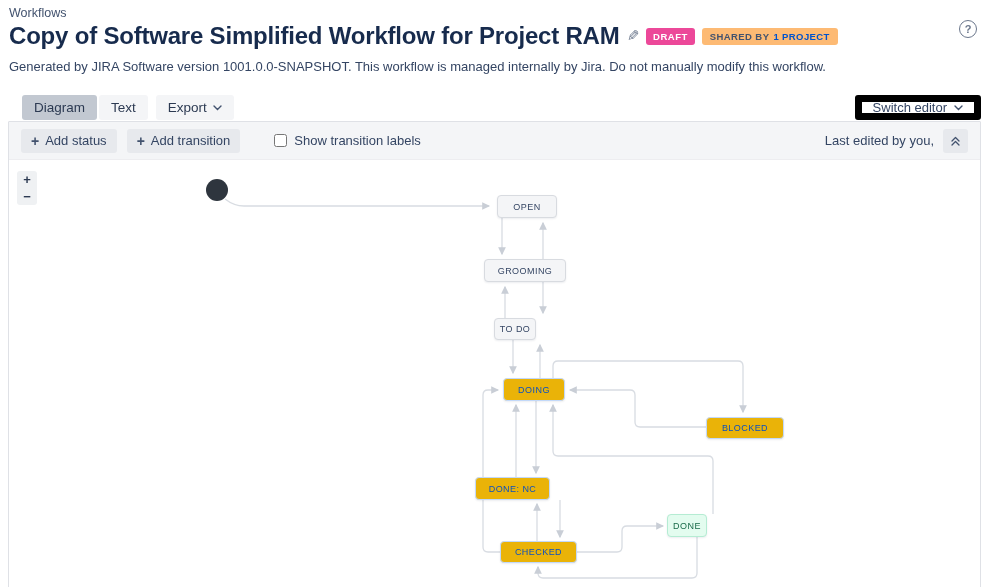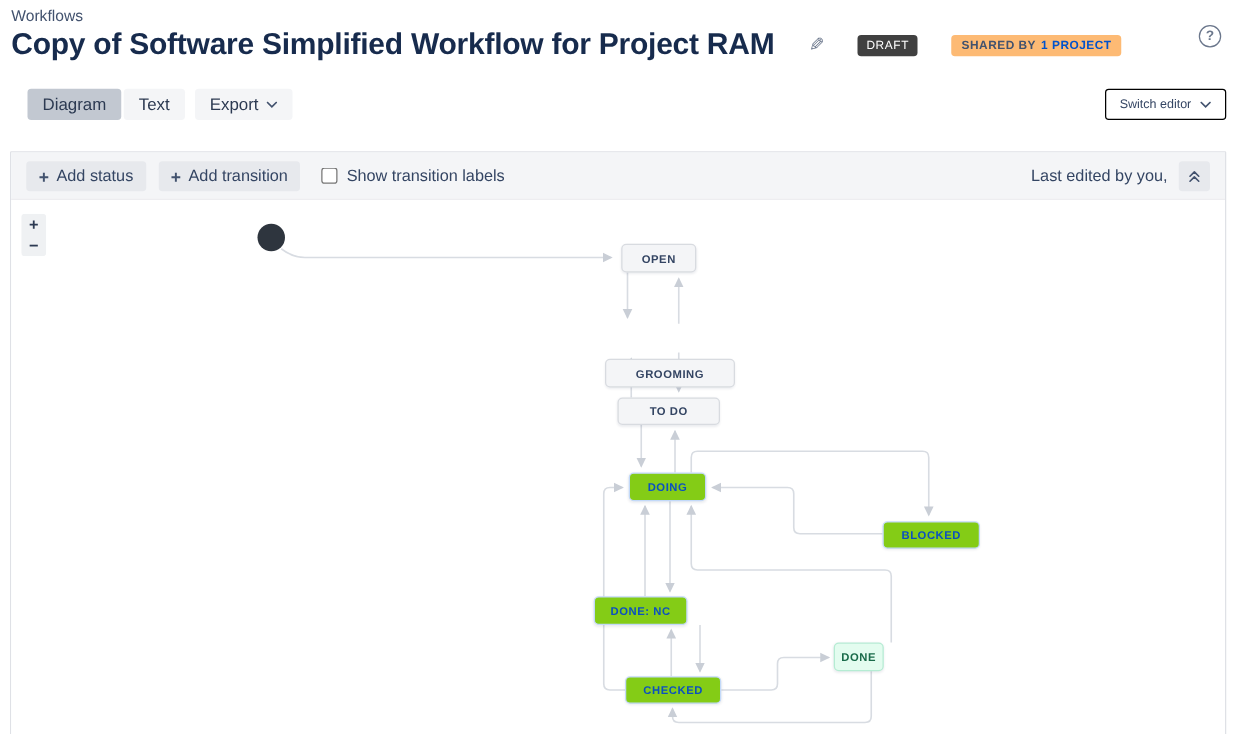--- a/index.html
+++ b/index.html
@@ -2,84 +2,85 @@
 <html><head>
 <meta charset="utf-8">
 <style>
   * { box-sizing: border-box; margin: 0; padding: 0; }
   html,body { width: 999px; height: 587px; background:#fff; overflow:hidden;
     font-family:"Liberation Sans", sans-serif; color:#344563; }
 
   
   .header { padding: 6px 0 0 9px; position: relative; }
   .breadcrumb { font-size:12.5px; color:#42526e; }
-  .title-row { display:flex; align-items:center; gap:27px; margin-top:2px; }
+  .title-row { display:flex; align-items:center; gap:7px; margin-top:2px; }
   .page-title { font-size:24px; font-weight:700; color:#172b4d; letter-spacing:-0.2px; }
   .pencil { color:#6b778c; font-size:15px; transform:scaleX(-1); cursor:pointer; }
-  .badge-draft { background:#404040; color:#fff; font-size:9.5px; font-weight:400;
+  .badge-draft { background:#ec4899; color:#fff; font-size:9.5px; font-weight:700;
     letter-spacing:0.5px; padding:3px 7px; border-radius:3px; }
   .badge-shared { background:#fdba74; font-size:9.5px; font-weight:700; letter-spacing:0.4px;
     padding:3px 8px; border-radius:3px; color:#42526e; }
   .badge-shared a { color:#0052cc; text-decoration:none; margin-left:4px; }
   .subtitle { font-size:13px; color:#344563; margin-top:9px; }
   .help-btn { position:absolute; top:20px; right:22px; width:18px; height:18px;
     border:1.4px solid #6b778c; border-radius:50%; color:#6b778c; font-size:11px;
     font-weight:700; display:flex; align-items:center; justify-content:center; cursor:pointer; }
 
   
   .tab-row { display:flex; align-items:center; margin:21px 18px 0 10px; position:relative; height:25px; }
   .tab { font-size:13.5px; color:#2c3a52; background:#f4f5f7; border:none; border-radius:3px;
     padding:5px 12px; height:25px; cursor:pointer; display:flex; align-items:center; gap:6px;margin-left:12px; }
   .tab + .tab { margin-left:2px; }
   .tab.selected { background:#c2c8d1; }
   .tab.export { margin-left:8px;justify-content:center; }
   .switch-editor { position:absolute; right:0; top:0; height:25px; background:#fff;
-    border:1px solid #000000; border-radius:3px; font-size:10px; color:#344563;
+    border:7px solid #000000; border-radius:3px; font-size:13px; color:#344563;
     padding:4px 11px; display:flex; align-items:center; gap:7px; cursor:pointer;text-align:center; }
   .chev { display:block; }
 
   
   .panel { position:absolute; left:8px; top:121px; width:973px; height:480px;
     border:1px solid #dfe1e6; border-radius:1px; background:#fff; }
   .toolbar { height:38px; background:#f4f5f7; border-bottom:1px solid #ededf0;
     display:flex; align-items:center; padding:0 12px; gap:10px; }
   .tb-btn { background:#e7e9ed; border:none; border-radius:3px; height:24px; padding:0 10px;
     font-size:13px; color:#344563; display:flex; align-items:center; gap:6px; cursor:pointer; }
   .tb-btn .plus { font-weight:700; font-size:14px; color:#42526e; }
-  .tb-check { display:flex; align-items:center; gap:7px; font-size:13px; color:#344563; margin-left:7px; }
+  .tb-check { display:flex; align-items:center; gap:7px; font-size:13px; color:#344563; margin-left:24px; }
   .tb-check input { width:13px; height:13px; accent-color:#0052cc; cursor:pointer; }
   .tb-right { margin-left:auto; display:flex; align-items:center; gap:9px; }
   .last-edited { font-size:13px; color:#344563; }
   .collapse-btn { width:25px; height:24px; background:#e7e9ed; border:none; border-radius:3px;
     display:flex; align-items:center; justify-content:center; cursor:pointer; }
 
   
   .canvas { position:relative; width:971px; height:440px; background:#fff; overflow:hidden; }
   .edges-svg { position:absolute; left:0; top:0; }
   .zoom-ctl { position:absolute; left:8px; top:11px; width:20px; border-radius:3px; overflow:hidden; }
   .zoom-btn { width:20px; height:17px; background:#eff1f3; border:none; color:#2c3a52;
     font-size:13px; font-weight:700; line-height:15px; cursor:pointer; display:block; }
   .node { position:absolute; display:flex; align-items:center; justify-content:center;
-    font-size:9px; font-weight:700; letter-spacing:0.45px; border-radius:4px;
+    font-size:9px; font-weight:400; letter-spacing:0.45px; border-radius:4px;
     box-shadow:0 1px 2px rgba(9,30,66,0.08); cursor:move;text-align:center; }
   .node-gray  { background:#f4f5f7; border:1px solid #d8dbe0; color:#344563; }
-  .node-blue  { background:#84cc16; border:1px solid #c3d9f9; color:#0b50c0; }
+  .node-blue  { background:#eab308; border:1px solid #c3d9f9; color:#0b50c0; }
   .node-green { background:#e3fcef; border:1px solid #b5ecd3; color:#17604485; color:#1a6b4a; }
 </style>
 </head>
 <body>
 
 <div class="header">
   <div class="breadcrumb">Workflows</div>
   <div class="title-row">
     <h1 class="page-title">Copy of Software Simplified Workflow for Project RAM</h1>
     <span class="pencil">✎</span>
     <span class="badge-draft">DRAFT</span>
     <span class="badge-shared"><span>SHARED BY</span><a href="#">1 PROJECT</a></span>
   </div>
+  <div class="subtitle">Generated by JIRA Software version 1001.0.0-SNAPSHOT. This workflow is managed internally by Jira. Do not manually modify this workflow.</div>
   <div class="help-btn">?</div>
 </div>
 
 <div class="tab-row">
   <button class="tab selected">Diagram</button>
   <button class="tab">Text</button>
   <button class="tab export">
       <span>Export</span>
       <svg class="chev" width="9" height="6" viewBox="0 0 9 6">
         <path d="M1 1 L4.5 4.5 L8 1" fill="none" stroke="#42526e" stroke-width="1.4" stroke-linecap="round"></path>
@@ -143,21 +144,21 @@
         <path d="M 688,377 L 688,413 Q 688,418 683,418 L 534,418 Q 529,418 529,413 L 529,407" fill="none" stroke="#d8dce2" stroke-width="1.3" marker-end="url(#arrow)"></path>
         <path d="M 491,392 L 479,392 Q 474,392 474,387 L 474,235 Q 474,230 479,230 L 489,230" fill="none" stroke="#d8dce2" stroke-width="1.3" marker-end="url(#arrow)"></path>
         <circle cx="208" cy="30" r="11" fill="#2e353e"></circle>
       </svg>
     <div class="zoom-ctl">
       <button class="zoom-btn">+</button>
       <button class="zoom-btn">−</button>
     </div>
 
   <div class="node node-gray" style="left: 488px; top: 35px; width: 60px; height: 23px;">OPEN</div>
-      <div class="node node-gray" style="left: 475px; top: 99px; width: 104px; height: 23px; margin-top: 28px;">GROOMING</div>
-      <div class="node node-gray" style="left: 485px; top: 158px; width: 82px; height: 22px;">TO DO</div>
+      <div class="node node-gray" style="left: 475px; top: 99px; width: 82px; height: 23px;">GROOMING</div>
+      <div class="node node-gray" style="left: 485px; top: 158px; width: 42px; height: 22px;">TO DO</div>
       <div class="node node-blue" style="left: 494px; top: 218px; width: 62px; height: 23px;">DOING</div>
       <div class="node node-blue" style="left: 697px; top: 257px; width: 78px; height: 22px;">BLOCKED</div>
       <div class="node node-blue" style="left: 466px; top: 317px; width: 75px; height: 23px;">DONE: NC</div>
       <div class="node node-green" style="left: 658px; top: 354px; width: 40px; height: 23px;">DONE</div>
       <div class="node node-blue" style="left: 491px; top: 381px; width: 77px; height: 22px;">CHECKED</div>
     </div>
 </div>
 
 </body></html>

